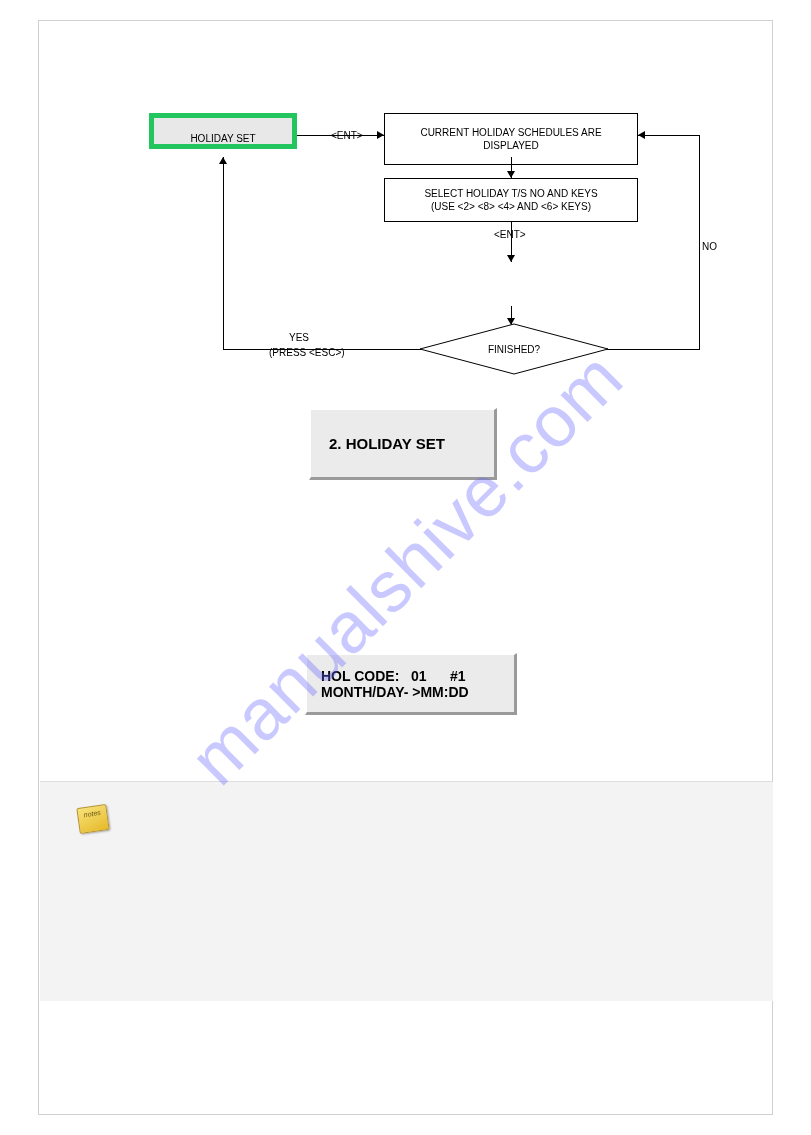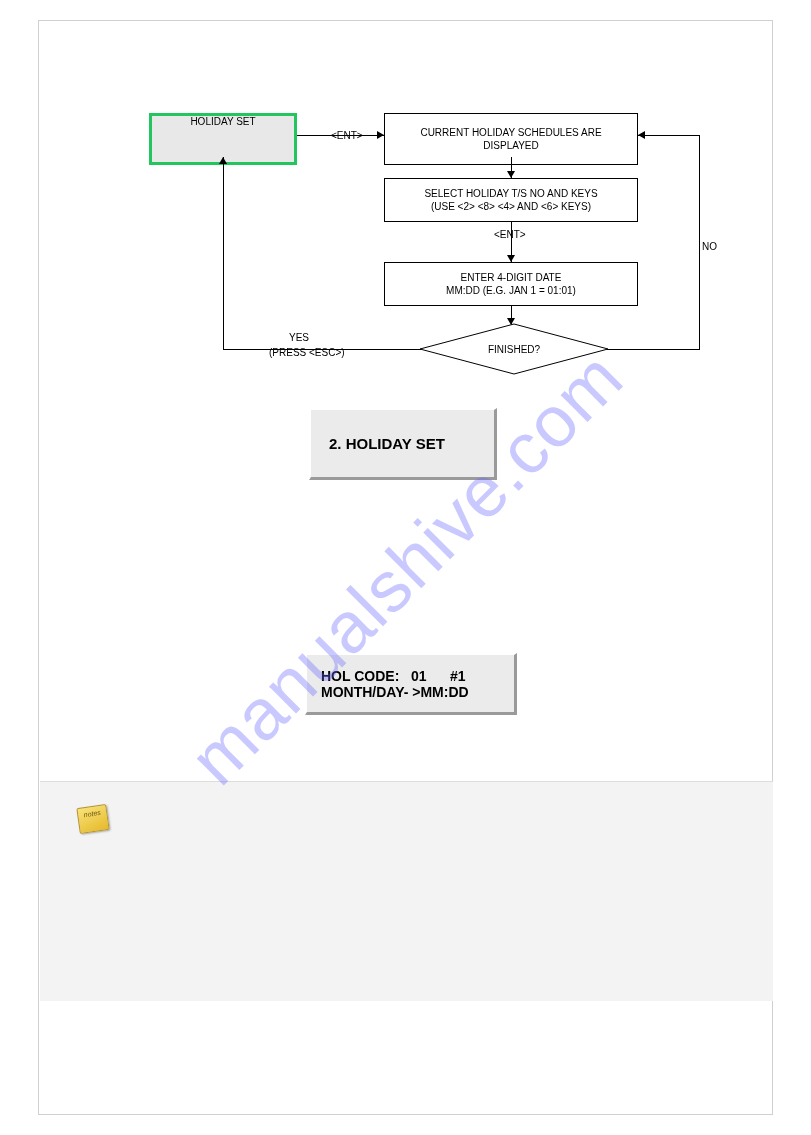--- a/index.html
+++ b/index.html
@@ -25,26 +25,26 @@
     left: 110px;
     top: 92px;
     width: 570px;
     height: 280px;
   }
   .box-start {
     position: absolute;
     left: 0;
     top: 0;
     width: 148px;
-    height: 52px;
+    height: 36px;
     background: #e8e8e8;
-    border: 3px solid #22c55e;
-    font-size: 10px;
-    display: flex;
-    align-items: flex-start;
+    border: 5px solid #22c55e;
+    font-size: 10px;
+    display: flex;
+    align-items: flex-end;
     justify-content: center;
   }
   .box-proc {
     position: absolute;
     border: 1px solid #000;
     background: #fff;
     font-size: 10px;
     text-align: center;
     display: flex;
     flex-direction: column;
@@ -193,24 +193,20 @@
 
     <div class="box-proc box2">
       <span>SELECT HOLIDAY T/S NO AND KEYS</span>
       <span>(USE &lt;2&gt; &lt;8&gt; &lt;4&gt; AND &lt;6&gt; KEYS)</span>
     </div>
 
     <div class="line vline" style="left:362px; top:109px; height:40px;"></div>
     <div class="arrowhead arr-down" style="left:358px; top:142px;"></div>
     <div class="arrow-label lbl-ent2">&lt;ENT&gt;</div>
 
-    <div class="box-proc box3">
-      <span>ENTER 4-DIGIT DATE</span>
-      <span>MM:DD (E.G. JAN 1 = 01:01)</span>
-    </div>
 
     <div class="line vline" style="left:362px; top:193px; height:20px;"></div>
     <div class="arrowhead arr-down" style="left:358px; top:205px;"></div>
 
     <div class="diamond">
       <svg viewBox="0 0 190 52">
           <polygon points="95,1 189,26 95,51 1,26" fill="#fff" stroke="#000" stroke-width="1"></polygon>
         </svg>
       <span class="diamond-label">FINISHED?</span>
     </div>

